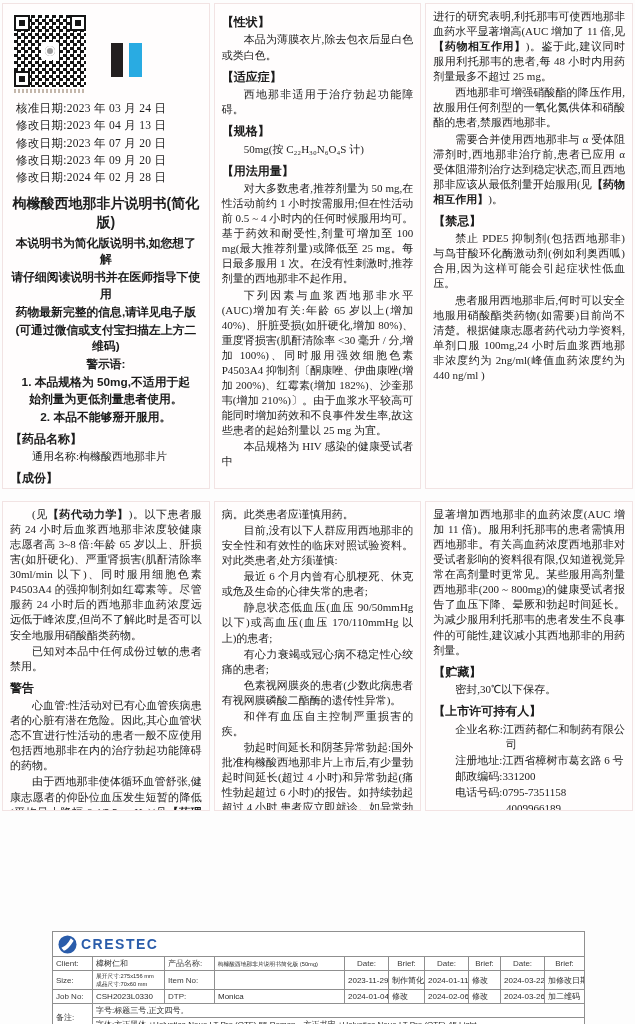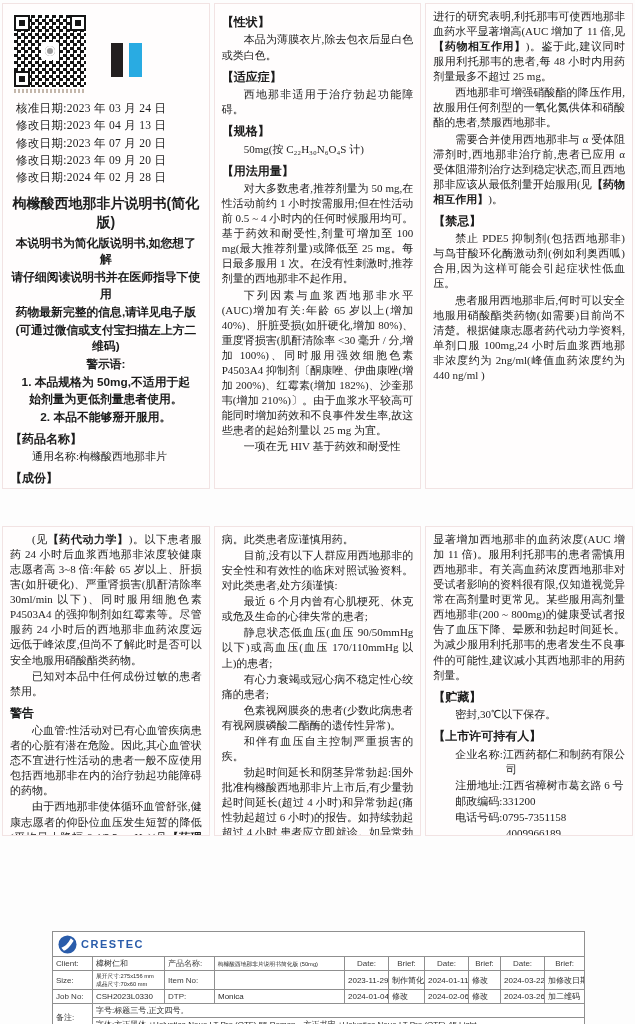--- a/index.html
+++ b/index.html
@@ -4,21 +4,21 @@
 <style>
   * { margin:0; padding:0; box-sizing:border-box; }
   html,body { background:#ffffff; }
   .sheet {
     position:relative; width:635px; height:1024px; overflow:hidden;
     background:#fdfdfd; color:#1c1c1c;
     font-family:"Liberation Serif", serif;
   }
   .row { position:absolute; left:2px; right:2px; display:flex; gap:4px; }
   .row.top { top:3px; height:486px; }
-  .row.bot { top:526px; height:310px; }
+  .row.bot { top:501px; height:310px; }
   .col {
     flex:1 1 0; background:#fffdfd; border:1px solid #f2e3e3;
     padding:4px 7px 5px 7px; overflow:hidden;
     font-size:11px; line-height:1.37; text-align:justify;
   }
   b { font-family:Liberation Sans, sans-serif; }
 
   
   .qr-wrap { display:flex; align-items:flex-end; gap:0; margin:7px 0 2px 4px; }
   .qr-col { display:flex; flex-direction:column; gap:2px; }
@@ -64,21 +64,21 @@
   .qr2 .logo { inset:24px; border-radius:50%; }
 
   
   .foot { position:absolute; left:52px; top:931px; width:532px; border-collapse:collapse;
           font-family:"Liberation Sans", sans-serif; font-size:8px; color:#2b2b2b;
           background:#fff; table-layout:fixed; }
   .foot td { border:1px solid #8f8f8f; padding:1px 3px; vertical-align:middle;
              overflow:hidden; white-space:nowrap; }
   .foot .logoCell { height:25px; border-bottom:1px solid #8f8f8f; }
   .logoInner { display:flex; align-items:center; gap:4px; padding-left:2px; }
-  .crestecText { font-weight:bold; font-size:11px; letter-spacing:1.5px;text-align:right; }
+  .crestecText { font-weight:bold; font-size:14px; letter-spacing:1.5px;text-align:right; }
   .foot .lab { color:#3a3a3a; }
   .foot .tiny { font-size:7px; line-height:1.15; transform:scale(.82); transform-origin:0 50%; }
   .foot tr { height:13px; }
 </style>
 </head>
 <body>
 
 <div class="sheet">
 
   <div class="row top">
@@ -129,21 +129,21 @@
       <div>
           <div class="blk-h"><b>【性状】</b></div>
           <div class="blk-p">本品为薄膜衣片,除去包衣后显白色或类白色。</div>
           <div class="blk-h"><b>【适应症】</b></div>
           <div class="blk-p">西地那非适用于治疗勃起功能障碍。</div>
           <div class="blk-h"><b>【规格】</b></div>
           <div class="blk-p">50mg(按 C₂₂H₃₀N₆O₄S 计)</div>
           <div class="blk-h"><b>【用法用量】</b></div>
           <div class="blk-p">对大多数患者,推荐剂量为 50 mg,在性活动前约 1 小时按需服用;但在性活动前 0.5 ~ 4 小时内的任何时候服用均可。基于药效和耐受性,剂量可增加至 100 mg(最大推荐剂量)或降低至 25 mg。每日最多服用 1 次。在没有性刺激时,推荐剂量的西地那非不起作用。</div>
           <div class="blk-p">下列因素与血浆西地那非水平(AUC)增加有关:年龄 65 岁以上(增加 40%)、肝脏受损(如肝硬化,增加 80%)、重度肾损害(肌酐清除率 &lt;30 毫升 / 分,增加 100%)、同时服用强效细胞色素 P4503A4 抑制剂〔酮康唑、伊曲康唑(增加 200%)、红霉素(增加 182%)、沙奎那韦(增加 210%)〕。由于血浆水平较高可能同时增加药效和不良事件发生率,故这些患者的起始剂量以 25 mg 为宜。</div>
-          <div class="blk-p">一项在无 HIV 基于药效和耐受性</div>
+          <div class="blk-p">本品规格为 HIV 感染的健康受试者中</div>
         </div>
     </div>
 
     <div class="col">
       <div>
           <div class="blk-p0">进行的研究表明,利托那韦可使西地那非血药水平显著增高(AUC 增加了 11 倍,见<b>【药物相互作用】</b>)。鉴于此,建议同时服用利托那韦的患者,每 48 小时内用药剂量最多不超过 25 mg。</div>
           <div class="blk-p">西地那非可增强硝酸酯的降压作用,故服用任何剂型的一氧化氮供体和硝酸酯的患者,禁服西地那非。</div>
           <div class="blk-p">需要合并使用西地那非与 α 受体阻滞剂时,西地那非治疗前,患者已应用 α 受体阻滞剂治疗达到稳定状态,而且西地那非应该从最低剂量开始服用(见<b>【药物相互作用】</b>)。</div>
           <div class="blk-h"><b>【禁忌】</b></div>
           <div class="blk-p">禁止 PDE5 抑制剂(包括西地那非)与鸟苷酸环化酶激动剂(例如利奥西呱)合用,因为这样可能会引起症状性低血压。</div>

